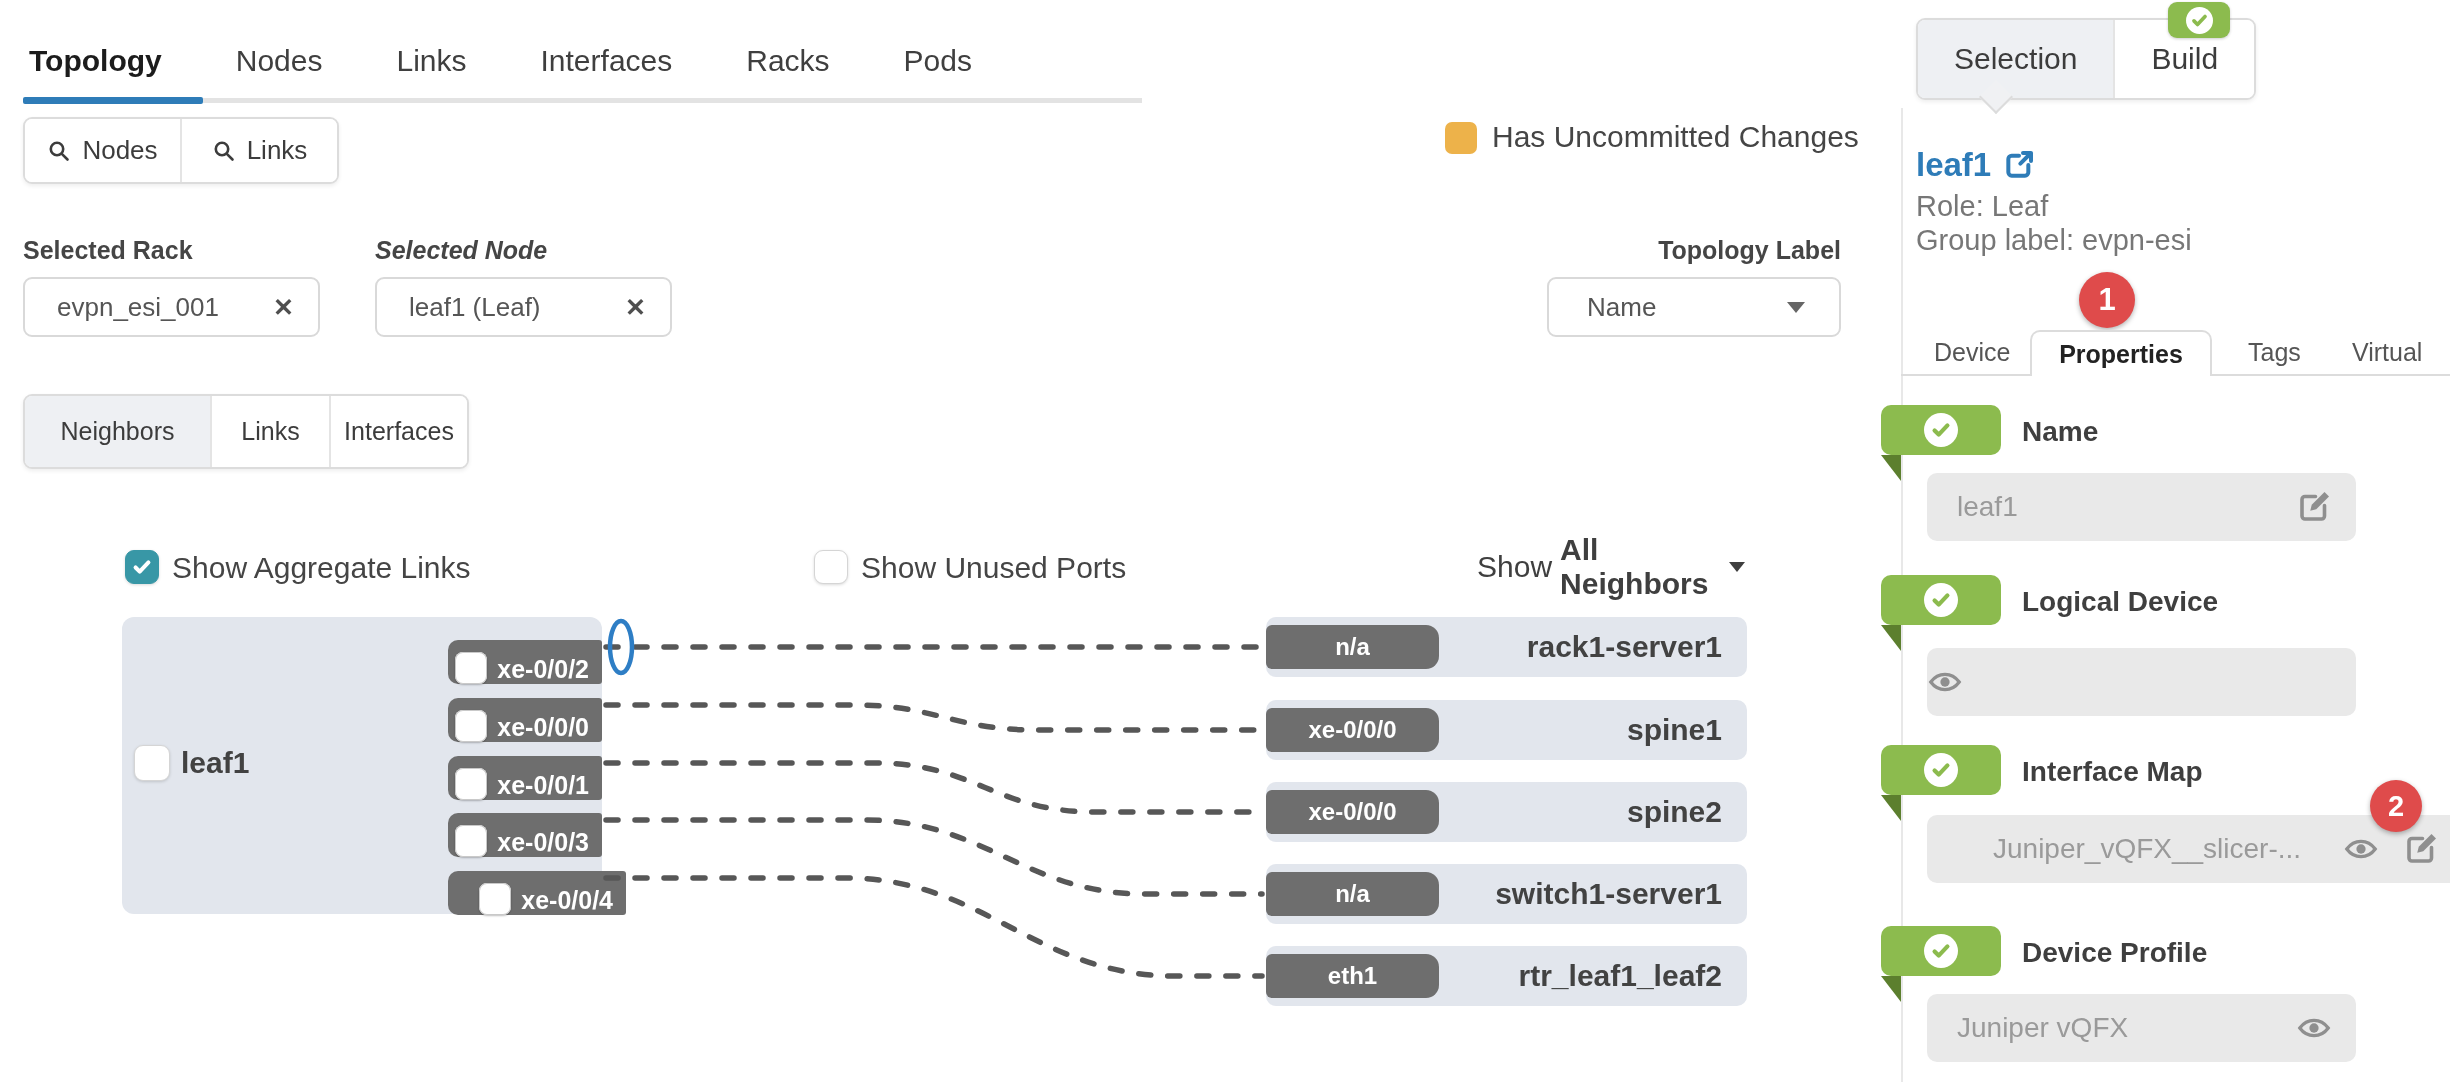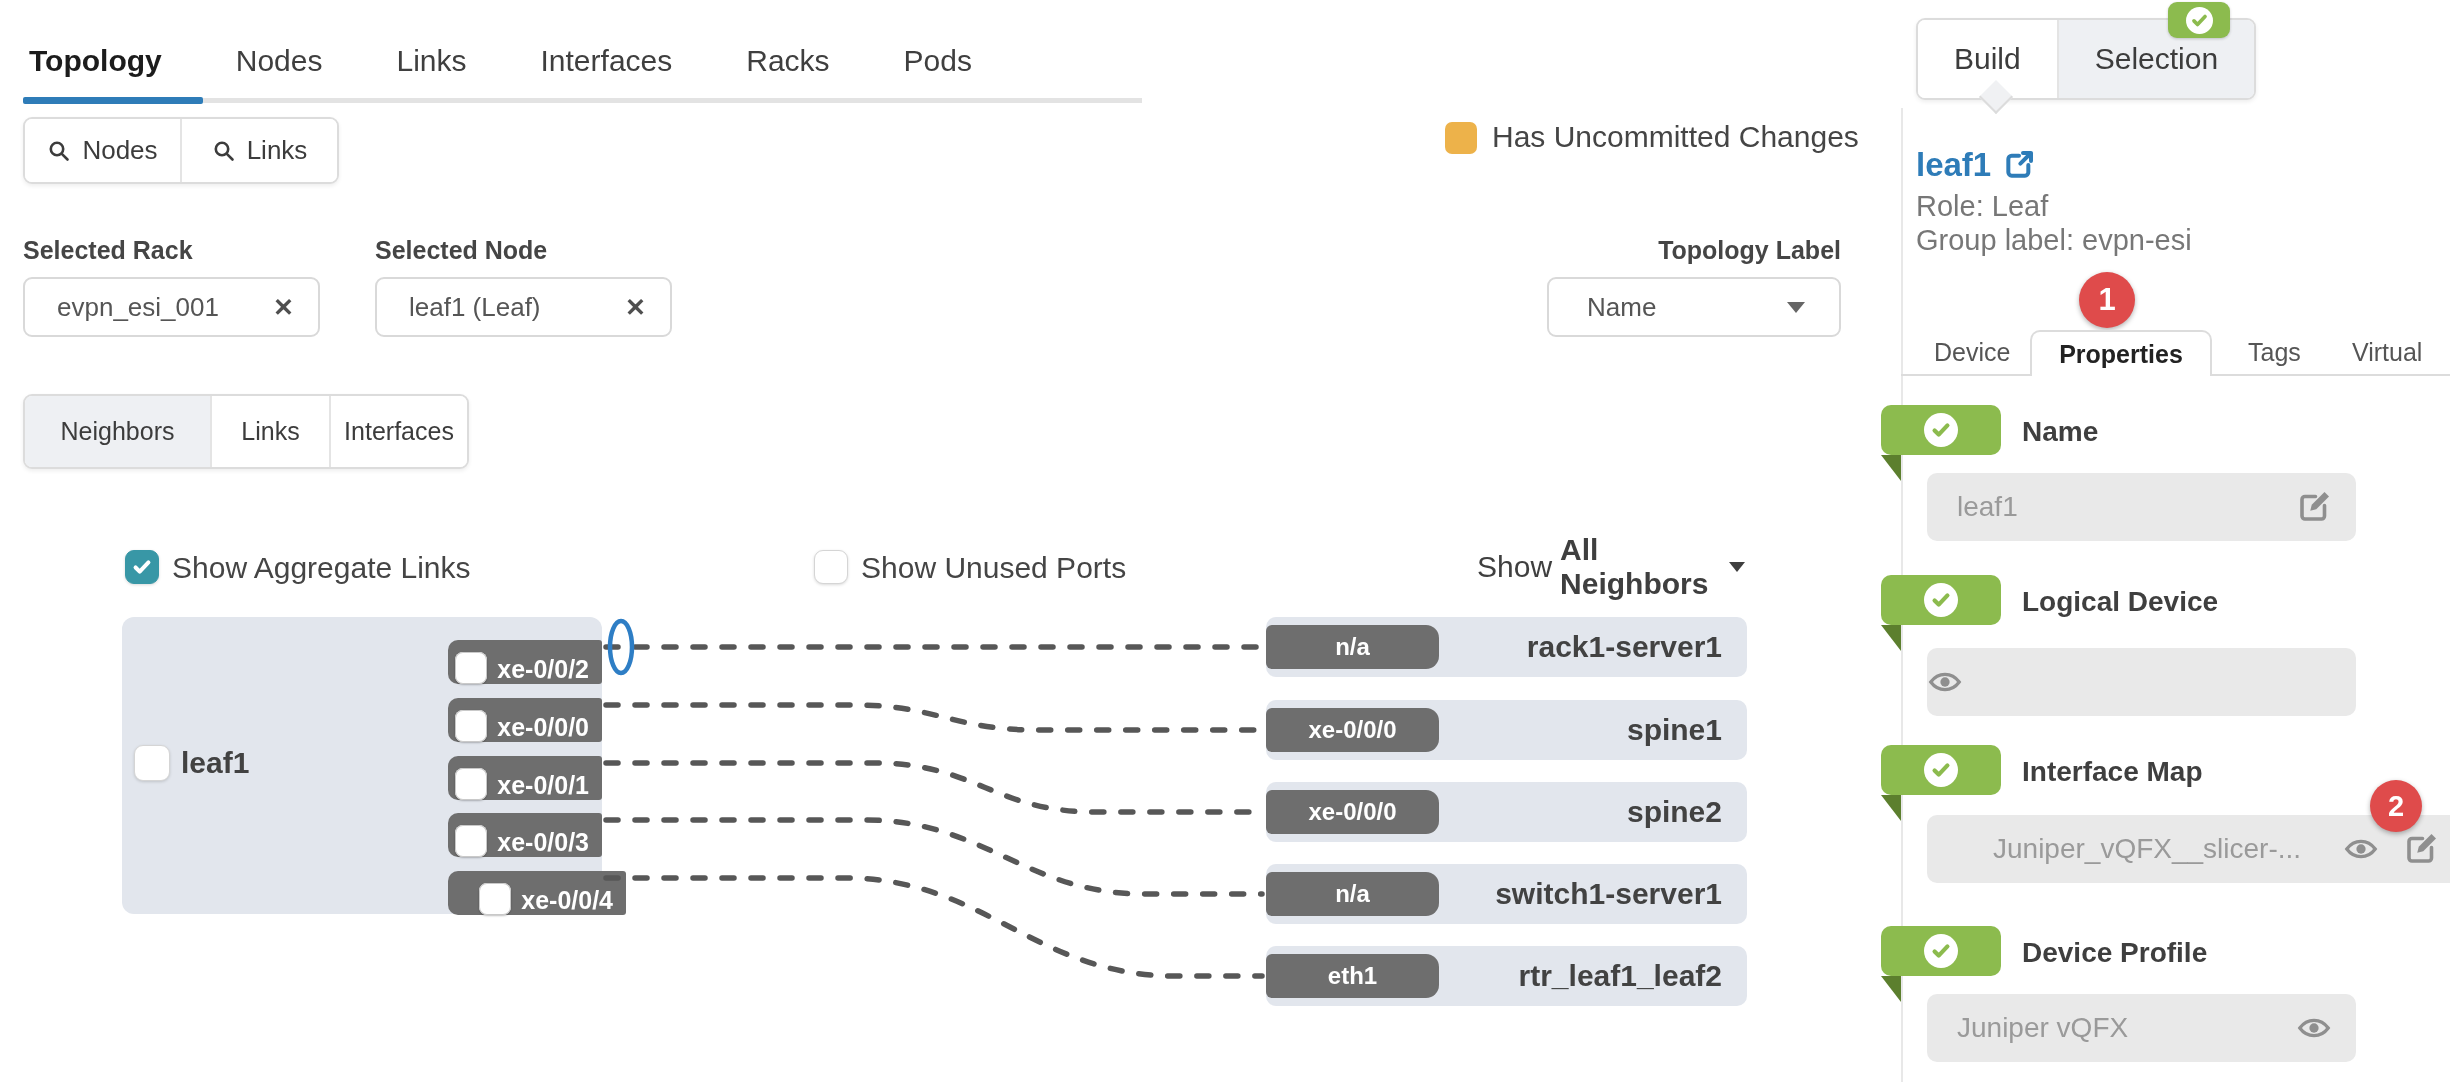--- a/index.html
+++ b/index.html
@@ -142,21 +142,21 @@
   </div>
 
   <div class="abs legend-swatch"></div>
   <div class="abs legend-text">Has Uncommitted Changes</div>
 
   <div class="abs field-label" style="left:23px;top:236px;">Selected Rack</div>
   <div class="abs input-box" style="left:23px;top:277px;width:297px;">
     <span class="val">evpn_esi_001</span>
     <span class="clear-x">✕</span>
   </div>
-  <div class="abs field-label" style="left:375px;top:236px;">Selected Node</div>
+  <div class="abs field-label" style="left:375px;top:236px;font-style:italic;">Selected Node</div>
   <div class="abs input-box" style="left:375px;top:277px;width:297px;">
     <span class="val">leaf1 (Leaf)</span>
     <span class="clear-x">✕</span>
   </div>
   <div class="abs field-label" style="left:1641px;top:236px;width:200px;text-align:right;">Topology Label</div>
   <div class="abs input-box" style="left:1547px;top:277px;width:294px;">
     <span class="val" style="padding-left:38px;">Name</span>
     <span class="caret dd-caret"></span>
   </div>
 
@@ -239,25 +239,25 @@
     <span class="nlabel">switch1-server1</span>
   </div>
   <div class="nbox" style="top:946px;">
     <span class="nchip">eth1</span>
     <span class="nlabel">rtr_leaf1_leaf2</span>
   </div>
 
   <div class="abs panel-divider"></div>
 
   <div class="abs btn-group sel-group">
+    <div class="btn-cell active">
+      <span>Selection</span>
+    </div>
     <div class="btn-cell">
       <span>Build</span>
-    </div>
-    <div class="btn-cell active">
-      <span>Selection</span>
     </div>
   </div>
   <div class="abs diamond"></div>
   <div class="abs green-badge">
     <span class="check-circle">
       <svg viewBox="0 0 24 24" style="width:19px;height:19px;" fill="none" stroke="#8cbb4e" stroke-width="4.6" stroke-linecap="round" stroke-linejoin="round">
           <path d="M5 12.5l4.5 4.5L19 7"></path>
         </svg>
     </span>
   </div>

